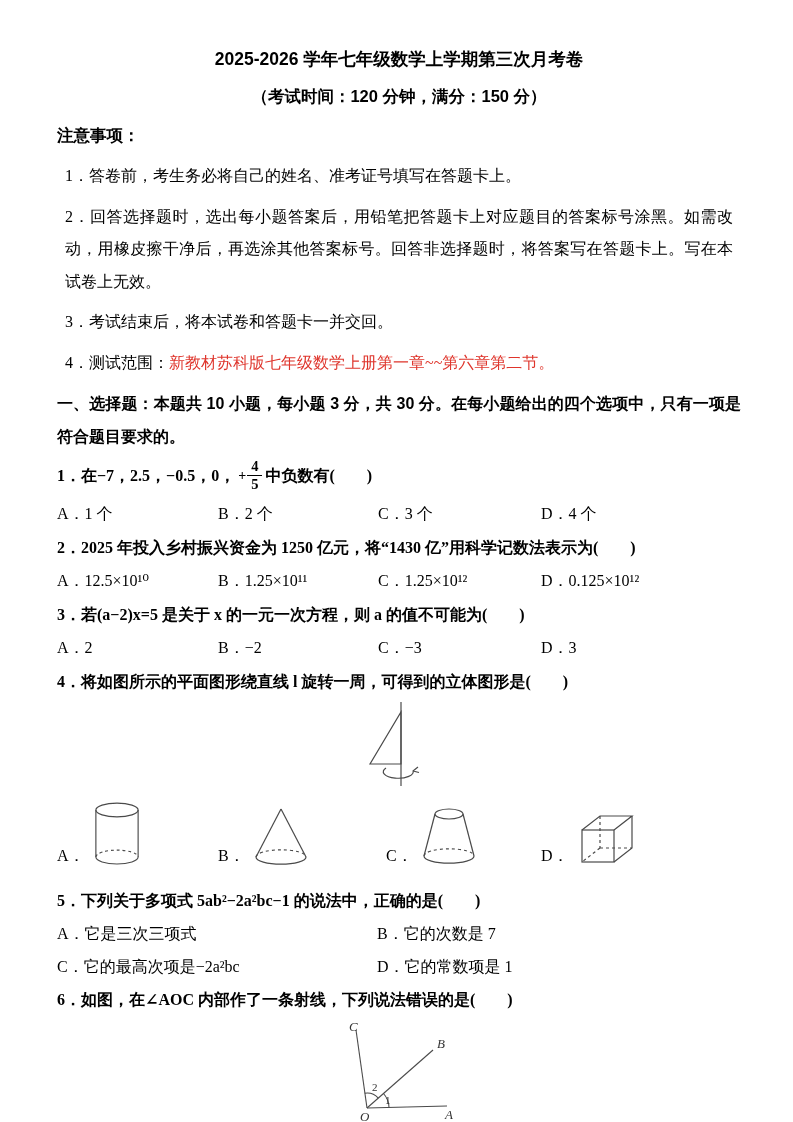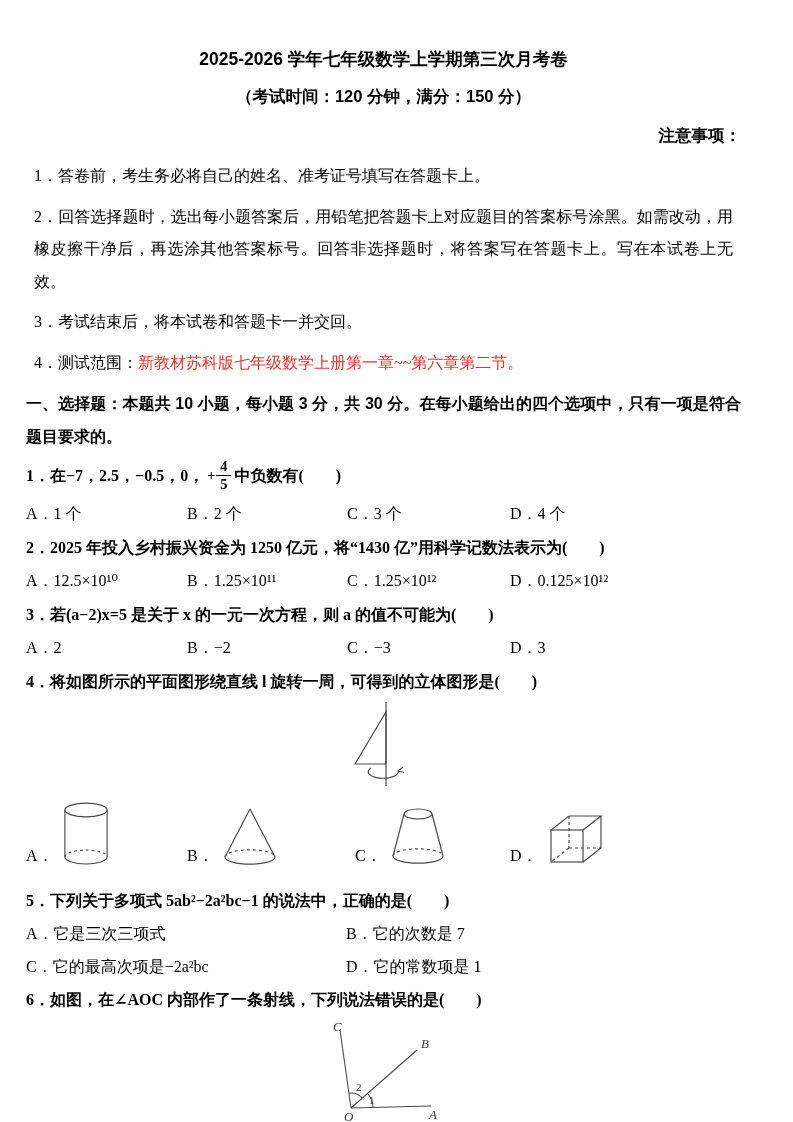--- a/index.html
+++ b/index.html
@@ -7,24 +7,24 @@
   body {
     width: 793px; height: 1122px;
     background: #ffffff;
     color: #000;
     font-family: "Liberation Serif", "DejaVu Serif", serif;
     font-size: 16px;
     overflow: hidden;
   }
   .page {
     width: 793px; height: 1120px;
-    padding: 46px 52px 0 26px;
+    padding: 46px 52px 0 57px;
     position: relative;
   }
-  .hei { font-family: "Liberation Sans", "DejaVu Sans", sans-serif; font-weight: 700; text-align: right; }
+  .hei { font-family: "Liberation Sans", "DejaVu Sans", sans-serif; font-weight: 700; }
   .title {
     text-align: center; font-size: 17.5px; margin: 0; line-height: 26px;
   }
   .subtitle {
     text-align: center; font-size: 16.5px; margin: 11px 0 0 0; line-height: 26px;
   }
   .notices { margin-top: 10px; }
   .notices-heading { font-size: 16.5px; line-height: 33px; }
   .notice-item { margin: 8px; line-height: 32.5px; text-align: justify; }
   .red { color: var(--red, #df352c); }

